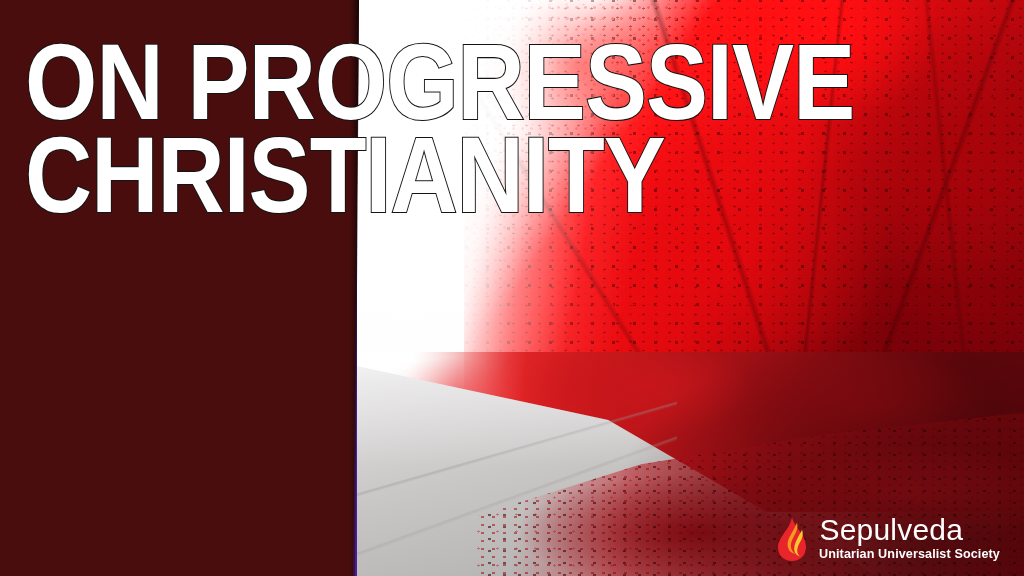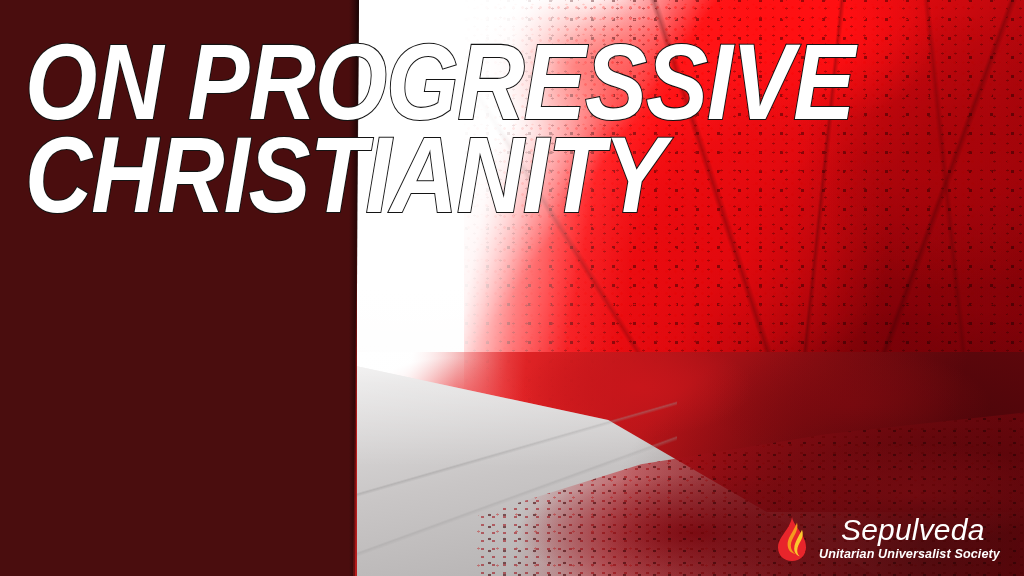--- a/index.html
+++ b/index.html
@@ -3,22 +3,21 @@
 <meta charset="utf-8">
 <style>
   * { margin:0; padding:0; box-sizing:border-box; }
   html,body { width:1024px; height:576px; overflow:hidden; background:#000; }
 
   .slide{
     position:relative;
     width:1024px; height:576px;
     overflow:hidden;
     font-family:"Liberation Sans", sans-serif;
-    background:#b91c1c;
-    font-style:italic;
+    background:#4c1d95;
   }
 
   
   .photo{
     position:absolute;
     left:357px; top:0;
     width:667px; height:576px;
     overflow:hidden;
     background:#ffffff;
   }
@@ -215,21 +214,20 @@
   }
   .flame{ width:34px; height:44px; flex:0 0 auto; display:block; }
   .logo-text{ display:flex; flex-direction:column; }
   .logo-name{
     font-family:"Liberation Sans", sans-serif;
     font-weight:400;
     font-size:30px;
     line-height:1.0;
     color:#ffffff;
     letter-spacing:0.2px;
-    text-align:center;
   }
   .logo-sub{
     font-family:"Liberation Sans Narrow","Liberation Sans", sans-serif;
     font-weight:700;
     font-size:13px;
     line-height:1.2;
     color:#ffffff;
     letter-spacing:0.1px;
     transform:scaleX(0.97);
     transform-origin:left center;

